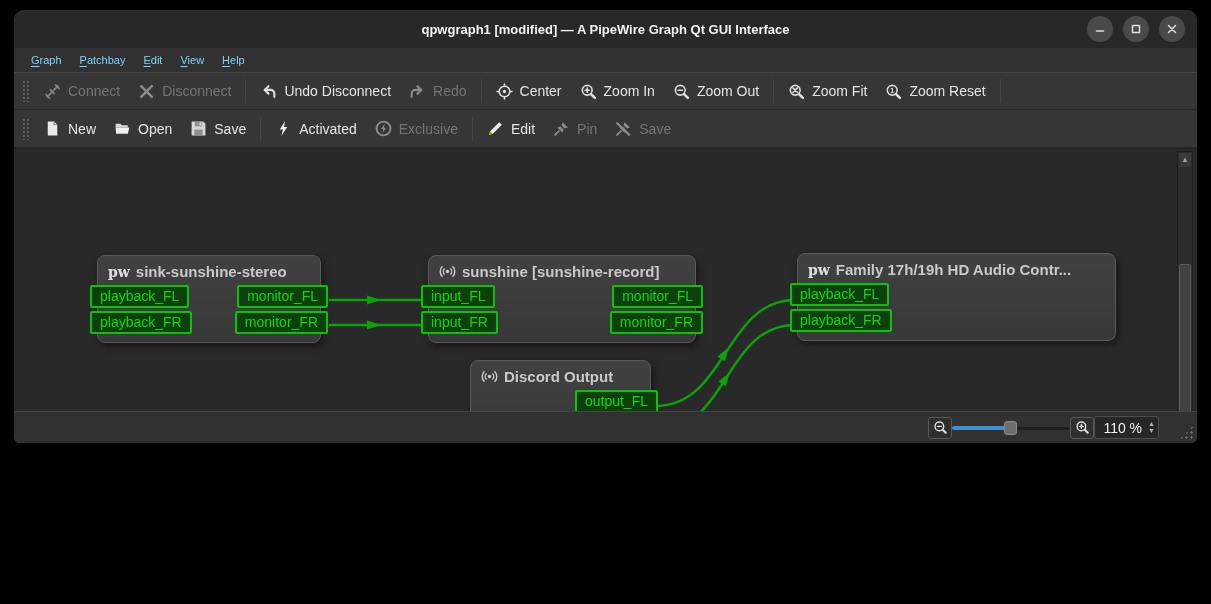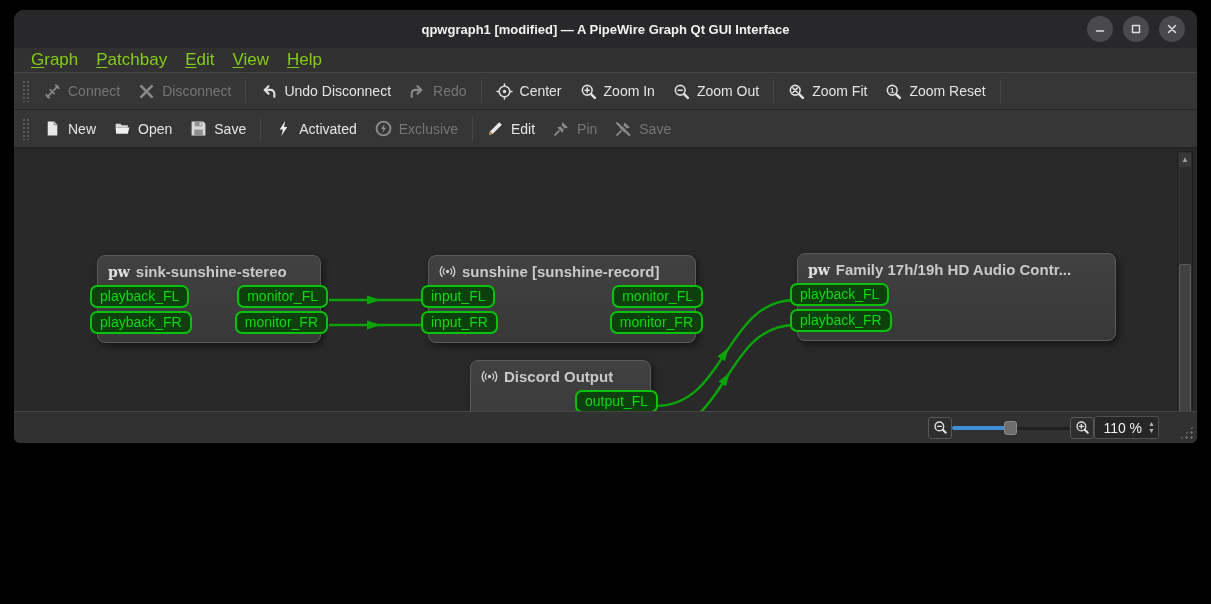--- a/index.html
+++ b/index.html
@@ -11,21 +11,21 @@
   
   .titlebar { position:relative; height:38px; background:#28282a; display:flex; align-items:center; justify-content:center; }
   .title-text { color:#f2f2f2; font-size:13px; font-weight:bold; }
   .winbtns { position:absolute; right:12px; top:6px; display:flex; gap:10px; }
   .winbtn { width:26px; height:26px; border-radius:50%; background:#4a4a4e; color:#e8e8e8;
             display:flex; align-items:center; justify-content:center; font-size:12px; }
   .winbtn svg { display:block; }
 
   
   .menubar { height:25px; background:#313131; display:flex; align-items:center; padding-left:8px; border-bottom:1px solid #474747; }
-  .menu-item { color:#84cc16; font-size:17px; padding:0 9px; height:100%; display:flex; align-items:center; }
+  .menu-item { color:#7dd3fc; font-size:11px; padding:0 9px; height:100%; display:flex; align-items:center; }
   .mn { text-decoration:underline; text-underline-offset:2px; }
 
   
   .toolbar { height:37px; background:#363636; display:flex; align-items:center; padding:0 4px; border-bottom:1px solid #262626; }
   .toolbar2 { height:38px; }
   .tb-handle { width:7px; height:22px; margin:0 6px 0 4px;
                background-image:radial-gradient(#5c5c5c 1px, transparent 1.2px); background-size:4px 4px; }
   .tb-btn { display:flex; align-items:center; gap:7px; padding:5px 9px; color:#e4e4e4; font-size:14px; border-radius:3px; }
   .tb-btn.disabled { color:#757575;align-items:center; }
   .tb-btn.disabled svg { opacity:.5; }
@@ -42,21 +42,21 @@
   .canvas { position:absolute; left:3px; top:2px; width:1160px; height:390px; overflow:hidden; background:#292929; }
   .wires { position:absolute; left:0; top:0; pointer-events:none; }
 
   .node { position:absolute; background:linear-gradient(#414141,#383838); border:1px solid #5a5a5a;
           border-radius:8px; box-shadow:2px 3px 7px rgba(0,0,0,.5); }
   .node-title { display:flex; align-items:center; gap:6px; padding:7px 10px 5px 10px; color:#c9c9c9;
                 font-size:15px; font-weight:bold; white-space:nowrap; }
   .pw-logo { font-family:"DejaVu Serif",serif; font-weight:bold; font-style:normal; font-size:14px; color:#e0e0e0; line-height:1; }
   .port-row { display:flex; justify-content:space-between; margin-bottom:3px; }
   .port { height:23px; line-height:19px; padding:0 8px; font-size:14px; color:#10d810;
-          background:#0d400d; border:2px solid #0cc00c; border-radius:7px; white-space:nowrap; }
+          background:#0d400d; border:2px solid #0cc00c; border-radius:2px; white-space:nowrap; }
   .port.left  { margin-left:-8px; }
   .port.right { margin-right:-8px; }
   .row-right-only { justify-content:flex-end; }
 
   
   .vscroll { position:absolute; right:4px; top:2px; width:16px; height:388px; background:#2c2c2c; border:1px solid #1f1f1f; }
   .hscroll { position:absolute; left:3px; top:392px; width:1158px; height:16px; background:#2c2c2c; border:1px solid #1f1f1f; }
   .sb-btn { position:absolute; background:#383838; display:flex; align-items:center; justify-content:center; }
   .sb-btn span { color:#9c9c9c; font-size:8px; line-height:1; }
   .vthumb { position:absolute; left:1px; width:12px; top:112px; height:168px; background:#414141; border:1px solid #5c5c5c; border-radius:2px; }

